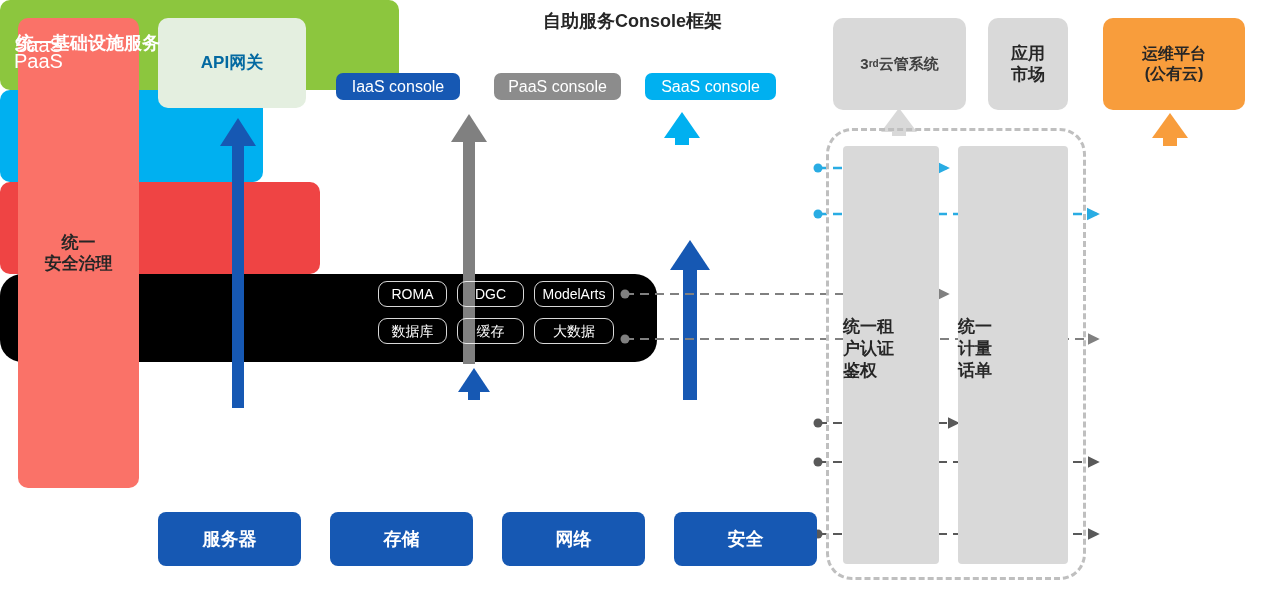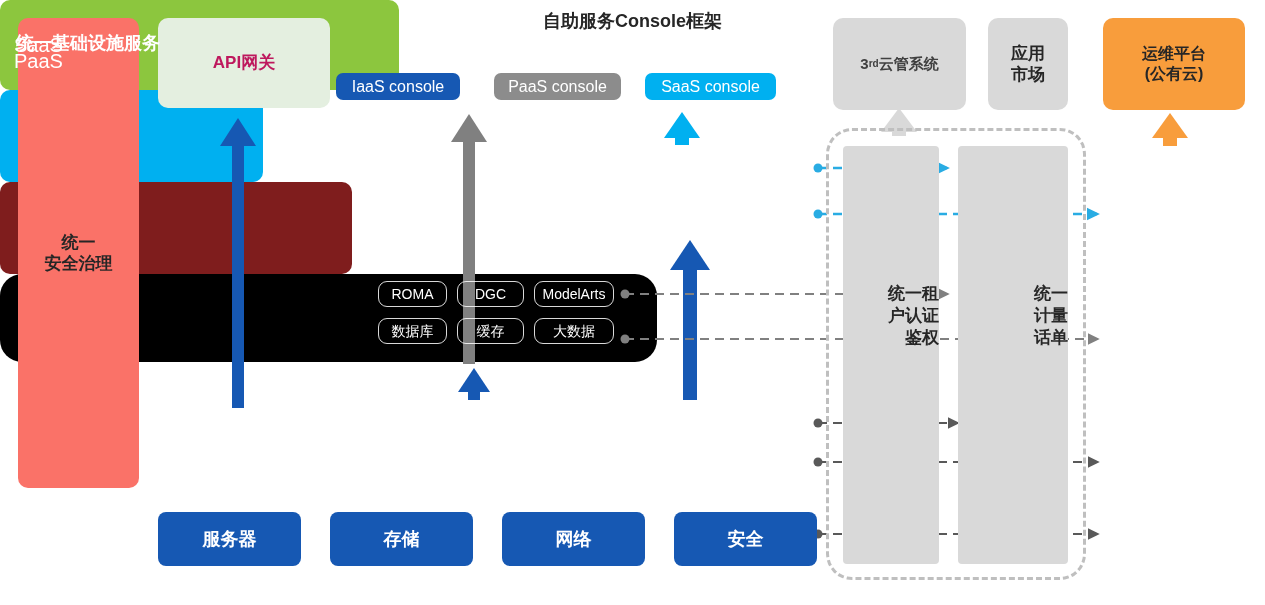--- a/index.html
+++ b/index.html
@@ -14,22 +14,22 @@
   .pill{position:absolute;box-sizing:border-box;display:flex;align-items:center;justify-content:center;
         border-radius:7px;line-height:1;white-space:nowrap;}
   .chip{position:absolute;box-sizing:border-box;display:flex;align-items:center;justify-content:center;
         border-radius:9px;line-height:1;white-space:nowrap;}
 
   
   #security-col{left:18px;top:18px;width:121px;height:470px;background:#fa7268;
     color:#262626;font-size:17px;font-weight:700;border-radius:10px;}
 
   
-  #api-gw{left:158px;top:18px;width:172px;height:90px;background:#e4efe0;
-    color:#be185d;font-size:17px;font-weight:700;}
+  #api-gw{left:158px;top:18px;width:148px;height:90px;background:#e4efe0;
+    color:#0369a1;font-size:17px;font-weight:700;}
 
   
   #console-frame{left:320px;top:18px;width:399px;height:90px;background:#8dc63f;
     background:#8cc63e;border-radius:10px;}
   #console-title{position:absolute;left:0;top:9px;width:100%;text-align:center;
     color:#262626;font-size:18px;font-weight:700;}
   #console-iaas{left:336px;top:73px;width:124px;height:27px;background:#1658b3;color:#fff;font-size:16px;}
   #console-paas{left:494px;top:73px;width:127px;height:27px;background:#8c8c8c;color:#fff;font-size:16px;}
   #console-saas{left:645px;top:73px;width:131px;height:27px;background:#00b0f0;color:#fff;font-size:16px;text-align:right;}
 
@@ -49,21 +49,21 @@
   
   #saas-block{left:552px;top:146px;width:263px;height:92px;background:#00b0f0;border-radius:10px;}
   #saas-label{position:absolute;left:14px;top:34px;color:#fff;font-size:20px;}
   .saas-chip{background:transparent;border:1.6px solid rgba(255,255,255,.9);color:#fff;font-size:15px;}
   #saas-blockchain{left:640px;top:160px;width:76px;height:28px;}
   #saas-iot{left:726px;top:160px;width:70px;height:28px;}
   #saas-video{left:640px;top:198px;width:76px;height:28px;}
   #saas-desktop{left:726px;top:198px;width:70px;height:28px;}
 
   
-  #paas-block{left:305px;top:267px;width:352px;height:92px;background:#7f1d1d;border-radius:10px;}
+  #paas-block{left:305px;top:267px;width:320px;height:92px;background:#ef4444;border-radius:10px;}
   #paas-label{position:absolute;left:14px;top:50px;color:#fff;font-size:20px;}
   .paas-chip{background:transparent;border:1.6px solid rgba(255,255,255,.85);color:#fff;font-size:14px;}
   #paas-roma{left:378px;top:281px;width:69px;height:26px;}
   #paas-dgc{left:457px;top:281px;width:67px;height:26px;}
   #paas-modelarts{left:534px;top:281px;width:80px;height:26px;}
   #paas-db{left:378px;top:318px;width:69px;height:26px;}
   #paas-cache{left:457px;top:318px;width:67px;height:26px;}
   #paas-bigdata{left:534px;top:318px;width:80px;height:26px;}
 
   
@@ -81,22 +81,22 @@
   #hw-storage{left:330px;width:143px;}
   #hw-network{left:502px;width:143px;}
   #hw-security{left:674px;width:143px;}
 
   
   #mid-dashed{position:absolute;left:826px;top:128px;width:260px;height:452px;
     border:3px dashed #bfbfbf;border-radius:26px;box-sizing:border-box;}
   .gray-col{position:absolute;background:#d9d9d9;border-radius:4px;}
   #auth-col{left:843px;top:146px;width:96px;height:418px;}
   #billing-col{left:958px;top:146px;width:110px;height:418px;}
-  .gray-col-label{position:absolute;text-align:right;color:#262626;
-    font-size:17px;font-weight:700;line-height:1.28;white-space:pre-line;}
+  .gray-col-label{position:absolute;text-align:left;color:#262626;
+    font-size:17px;font-weight:700;line-height:1.28;white-space:pre-line;margin-top:33px;}
   #auth-label{left:843px;top:283px;width:96px;}
   #billing-label{left:958px;top:283px;width:110px;}
 
   
   #arrows{position:absolute;left:0;top:0;width:1265px;height:605px;pointer-events:none;}
 </style>
 </head>
 <body>
 
 <div id="stage">

